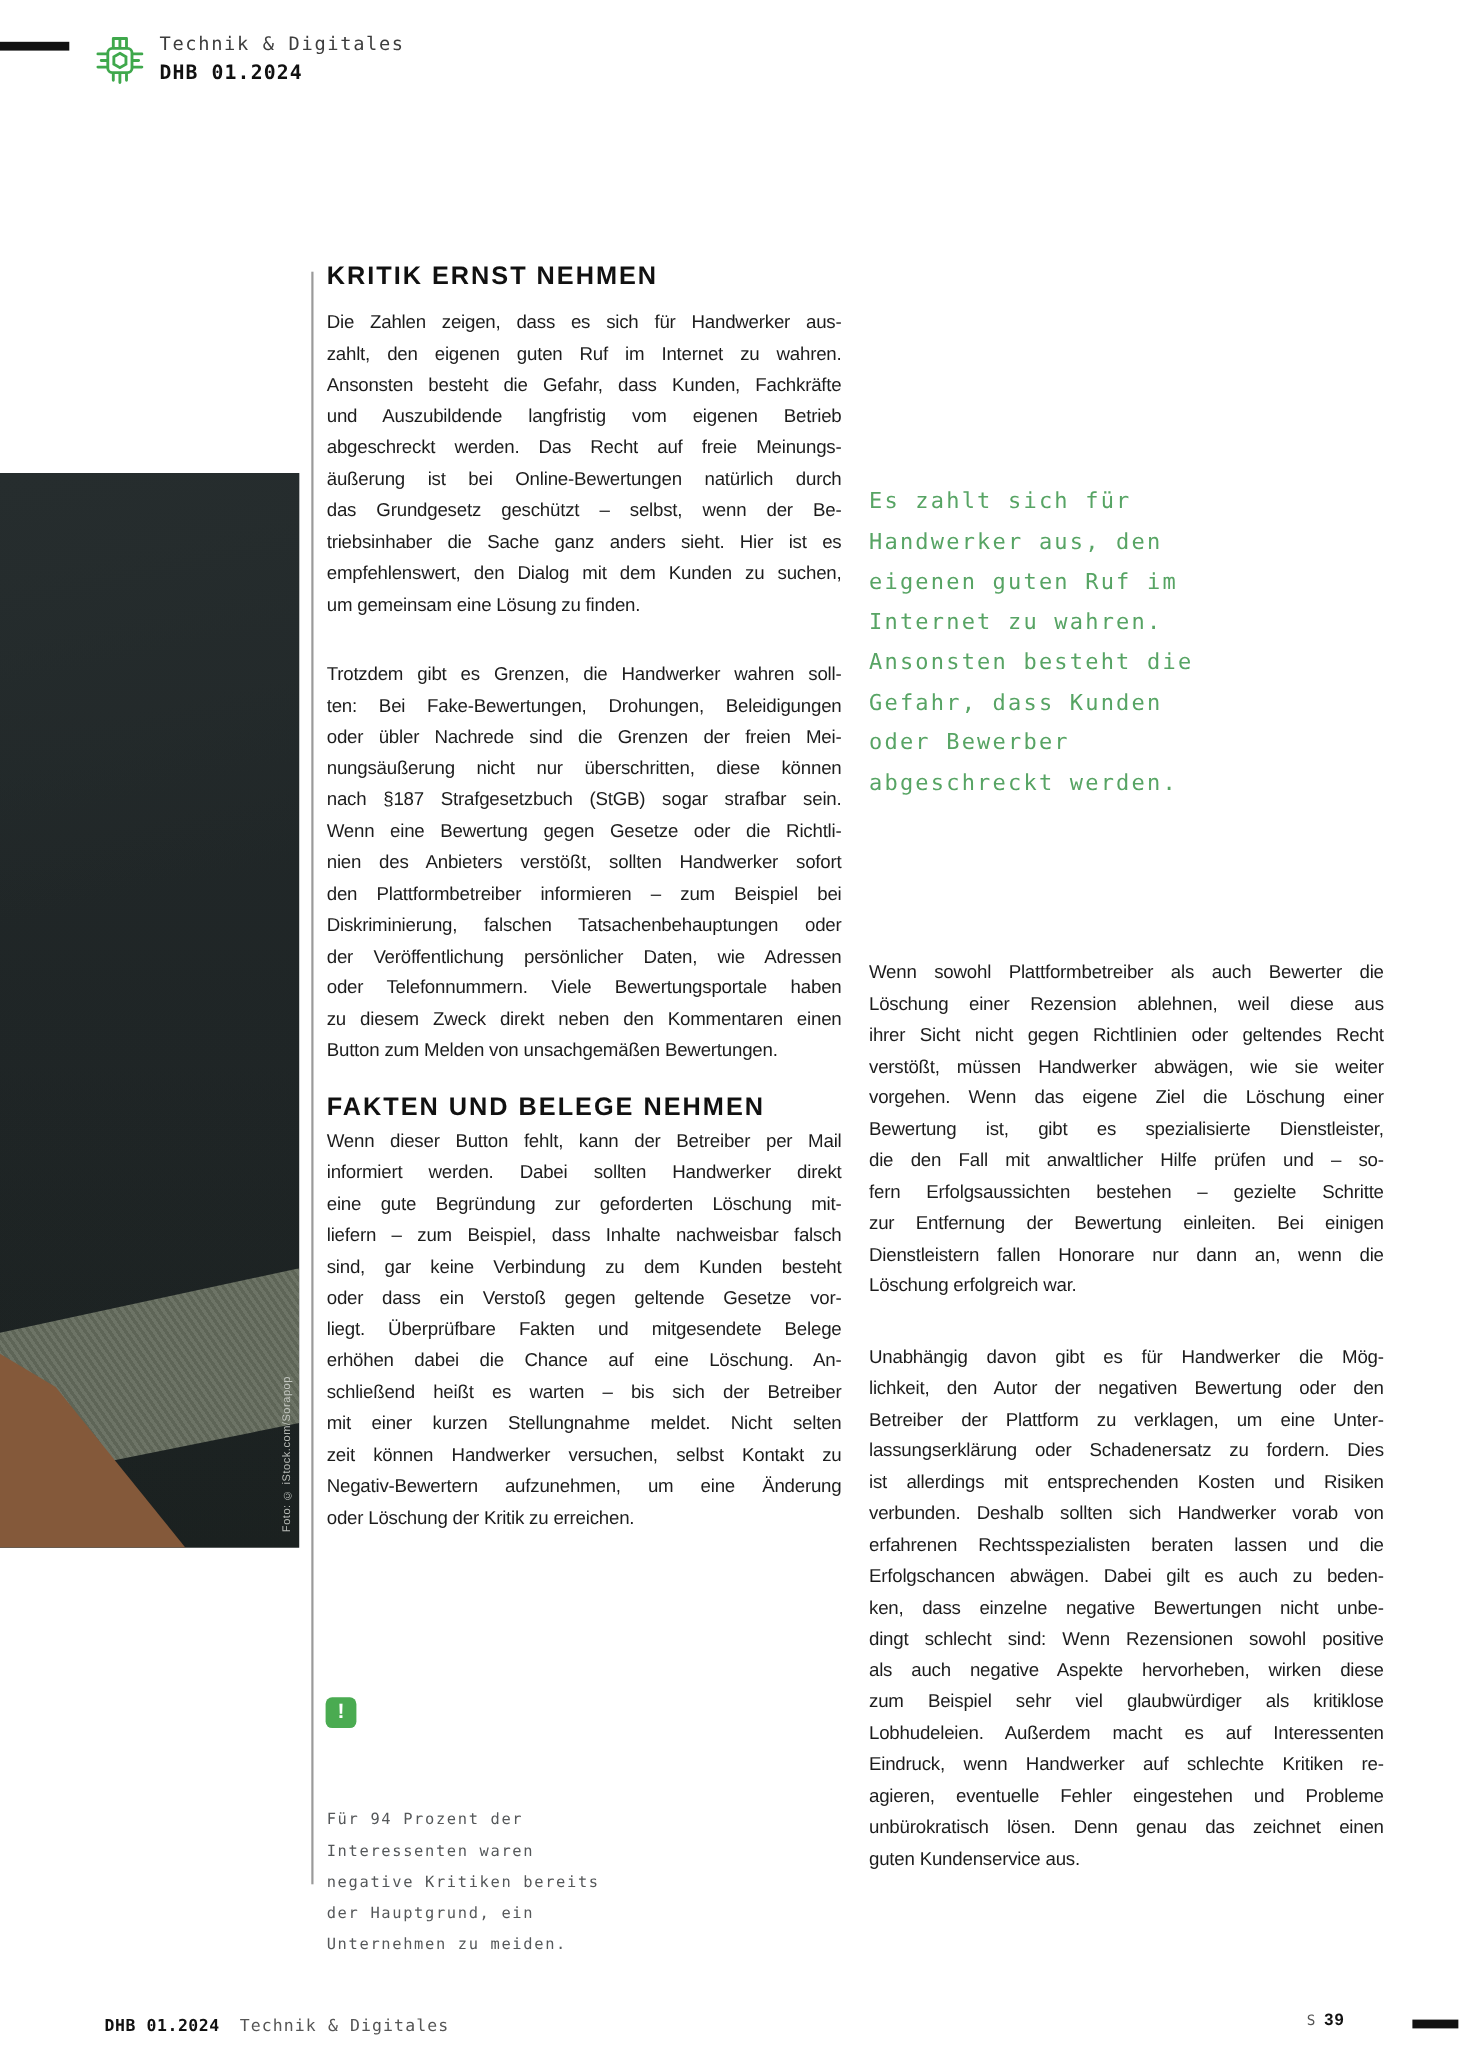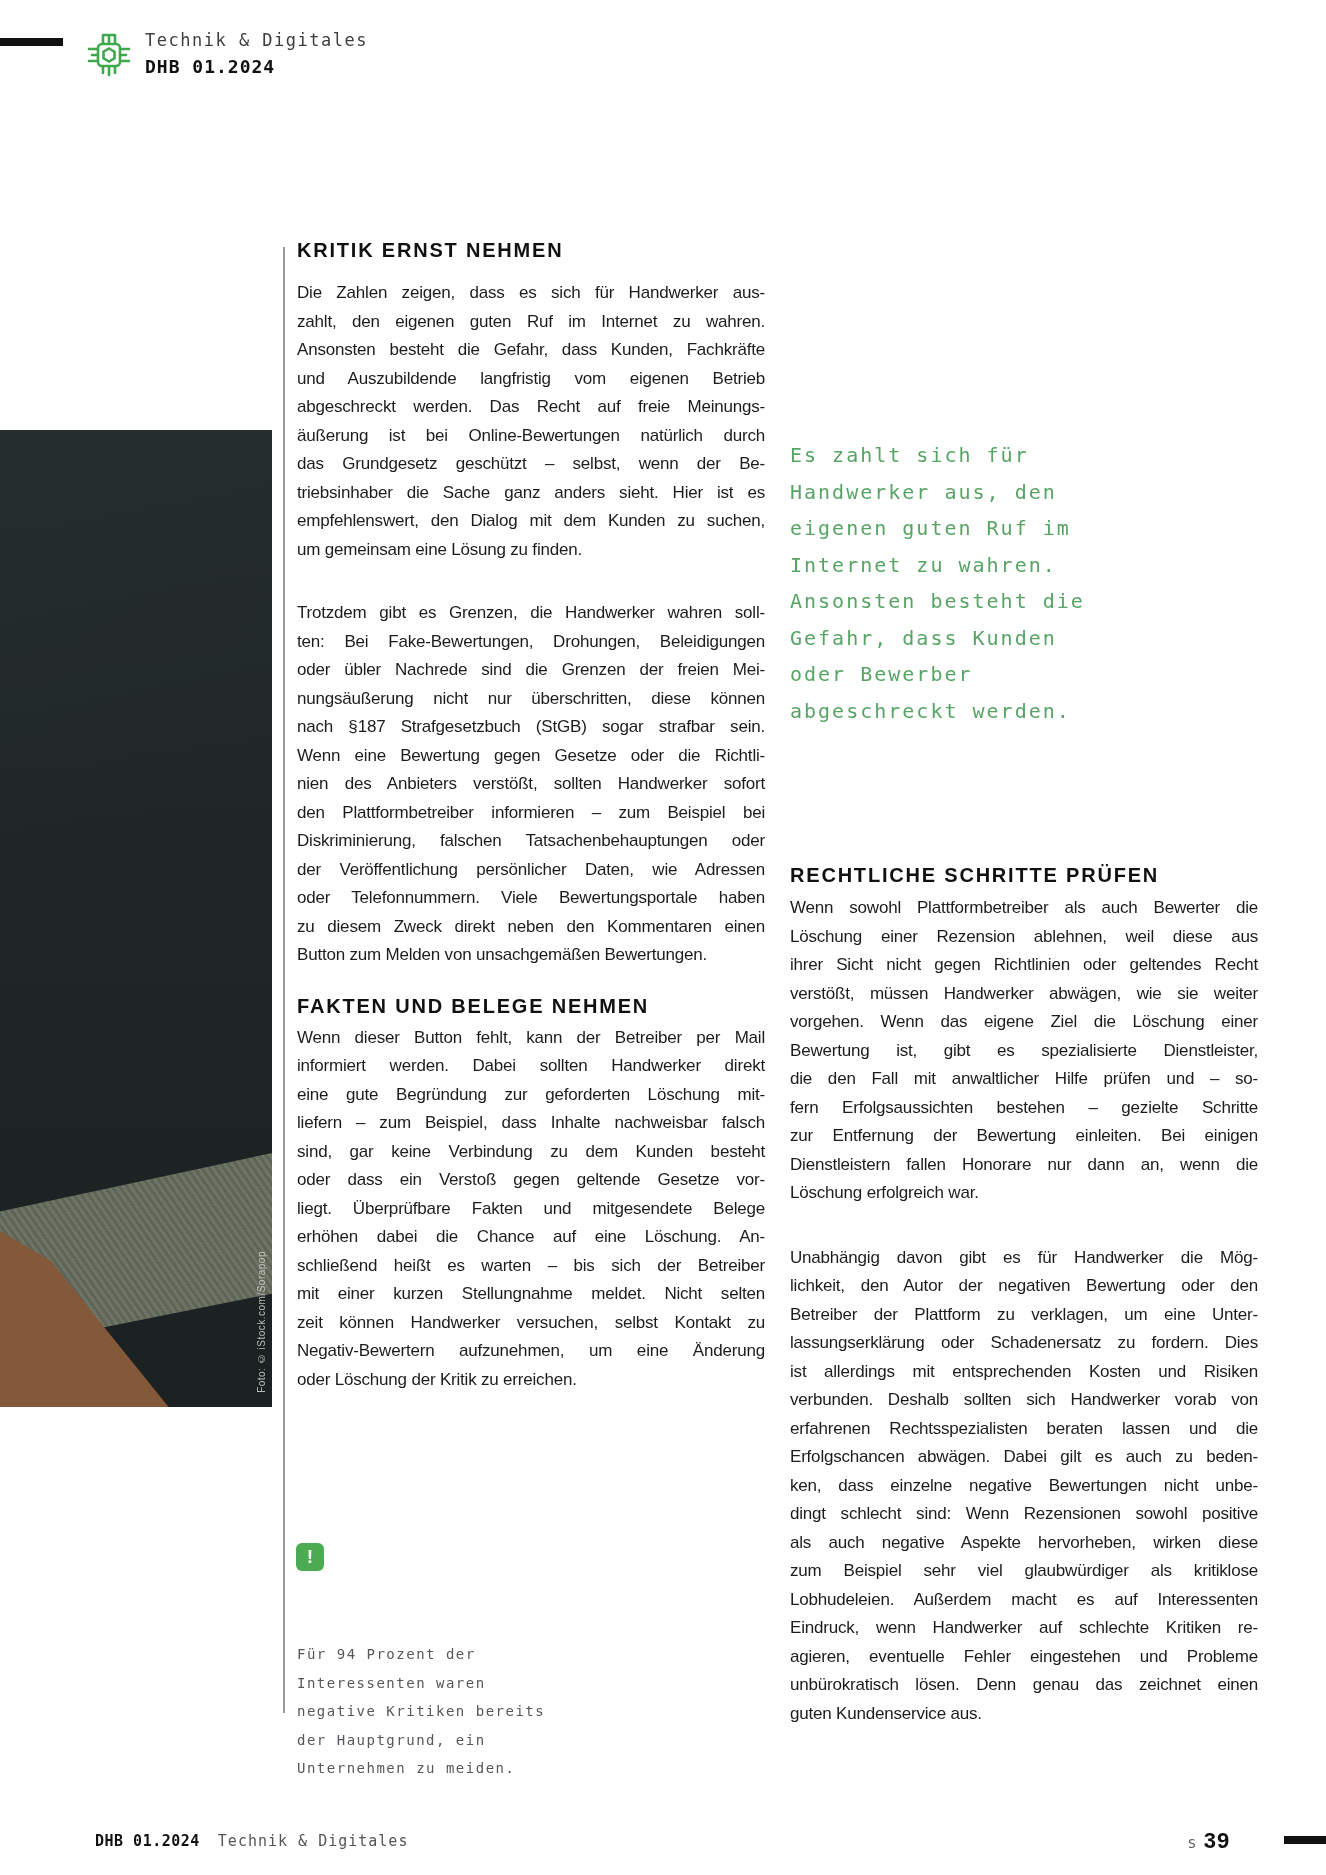--- a/index.html
+++ b/index.html
@@ -30,21 +30,21 @@
        clip-path:polygon(0 18%,30% 32%,100% 100%,0 100%);}
   .photo-credit{position:absolute;right:5px;bottom:14px;
        writing-mode:vertical-rl;transform:rotate(180deg);
        font-size:10px;letter-spacing:.5px;color:#d4d7d2;opacity:.85;}
 
   
   .rule{left:283px;top:247px;width:2px;height:1466px;background:#9a9a9a;}
 
   
   .col{width:468px;}
-  .col-heading{font-weight:bold;font-size:20px;line-height:24px;
+  .col-heading{font-weight:bold;font-size:23px;line-height:24px;
        letter-spacing:1.8px;color:#111;}
   .body-text{font-size:17px;line-height:28.5px;letter-spacing:-0.2px;}
   .body-text .tline{text-align:justify;text-align-last:justify;}
   .body-text .tline.last{text-align-last:left;}
 
   
   .pull-quote{font-family:"DejaVu Sans Mono",monospace;font-size:20px;
        line-height:36.5px;letter-spacing:2px;color:#57a464;}
   .pull-quote .tline{text-align:center;text-align-last:left;}
 
@@ -58,21 +58,21 @@
        line-height:28.5px;letter-spacing:1.5px;color:#55585a;}
   .callout-text .tline{text-align:left;text-align-last:left;}
 
   
   .ftr{font-family:"DejaVu Sans Mono",monospace;font-size:15px;color:#555;}
   .ftr-left{left:95px;top:1832px;display:flex;gap:18px;align-items:baseline;}
   .ftr-issue{font-weight:bold;color:#111;letter-spacing:.5px;}
   .ftr-section{letter-spacing:1px;}
   .ftr-right{left:1188px;top:1828px;display:flex;gap:8px;align-items:baseline;}
   .pg-s{font-size:13px;color:#555;font-family:"DejaVu Sans Mono",monospace;}
-  .pg-num{font-size:22px;font-weight:bold;color:#111;
+  .pg-num{font-size:15px;font-weight:bold;color:#111;
        font-family:"Liberation Sans",sans-serif;letter-spacing:1px;text-align:center;}
 </style>
 </head>
 <body>
 
 <div class="abs bar" style="left:0;top:38px;width:63px;height:8px;"></div>
 
 <div class="abs" style="left:85px;top:29px;width:48px;height:52px;">
   <svg width="48" height="52" viewBox="0 0 48 52" fill="none">
     <g stroke="#3fa84c" stroke-width="2.6" stroke-linecap="round">
@@ -148,21 +148,20 @@
     <div class="tline">Handwerker aus, den</div>
     <div class="tline">eigenen guten Ruf im</div>
     <div class="tline">Internet zu wahren.</div>
     <div class="tline">Ansonsten besteht die</div>
     <div class="tline">Gefahr, dass Kunden</div>
     <div class="tline">oder Bewerber</div>
     <div class="tline last">abgeschreckt werden.</div>
   </div>
 
 <div class="abs col" style="left:790px;top:863px;">
-  <div class="col-heading">RECHTLICHE SCHRITTE PRÜFEN</div>
   <div class="body-text" style="margin-top:7px;">
       <div class="tline">Wenn sowohl Plattformbetreiber als auch Bewerter die</div>
       <div class="tline">Löschung einer Rezension ablehnen, weil diese aus</div>
       <div class="tline">ihrer Sicht nicht gegen Richtlinien oder geltendes Recht</div>
       <div class="tline">verstößt, müssen Handwerker abwägen, wie sie weiter</div>
       <div class="tline">vorgehen. Wenn das eigene Ziel die Löschung einer</div>
       <div class="tline">Bewertung ist, gibt es spezialisierte Dienstleister,</div>
       <div class="tline">die den Fall mit anwaltlicher Hilfe prüfen und – so-</div>
       <div class="tline">fern Erfolgsaussichten bestehen – gezielte Schritte</div>
       <div class="tline">zur Entfernung der Bewertung einleiten. Bei einigen</div>

